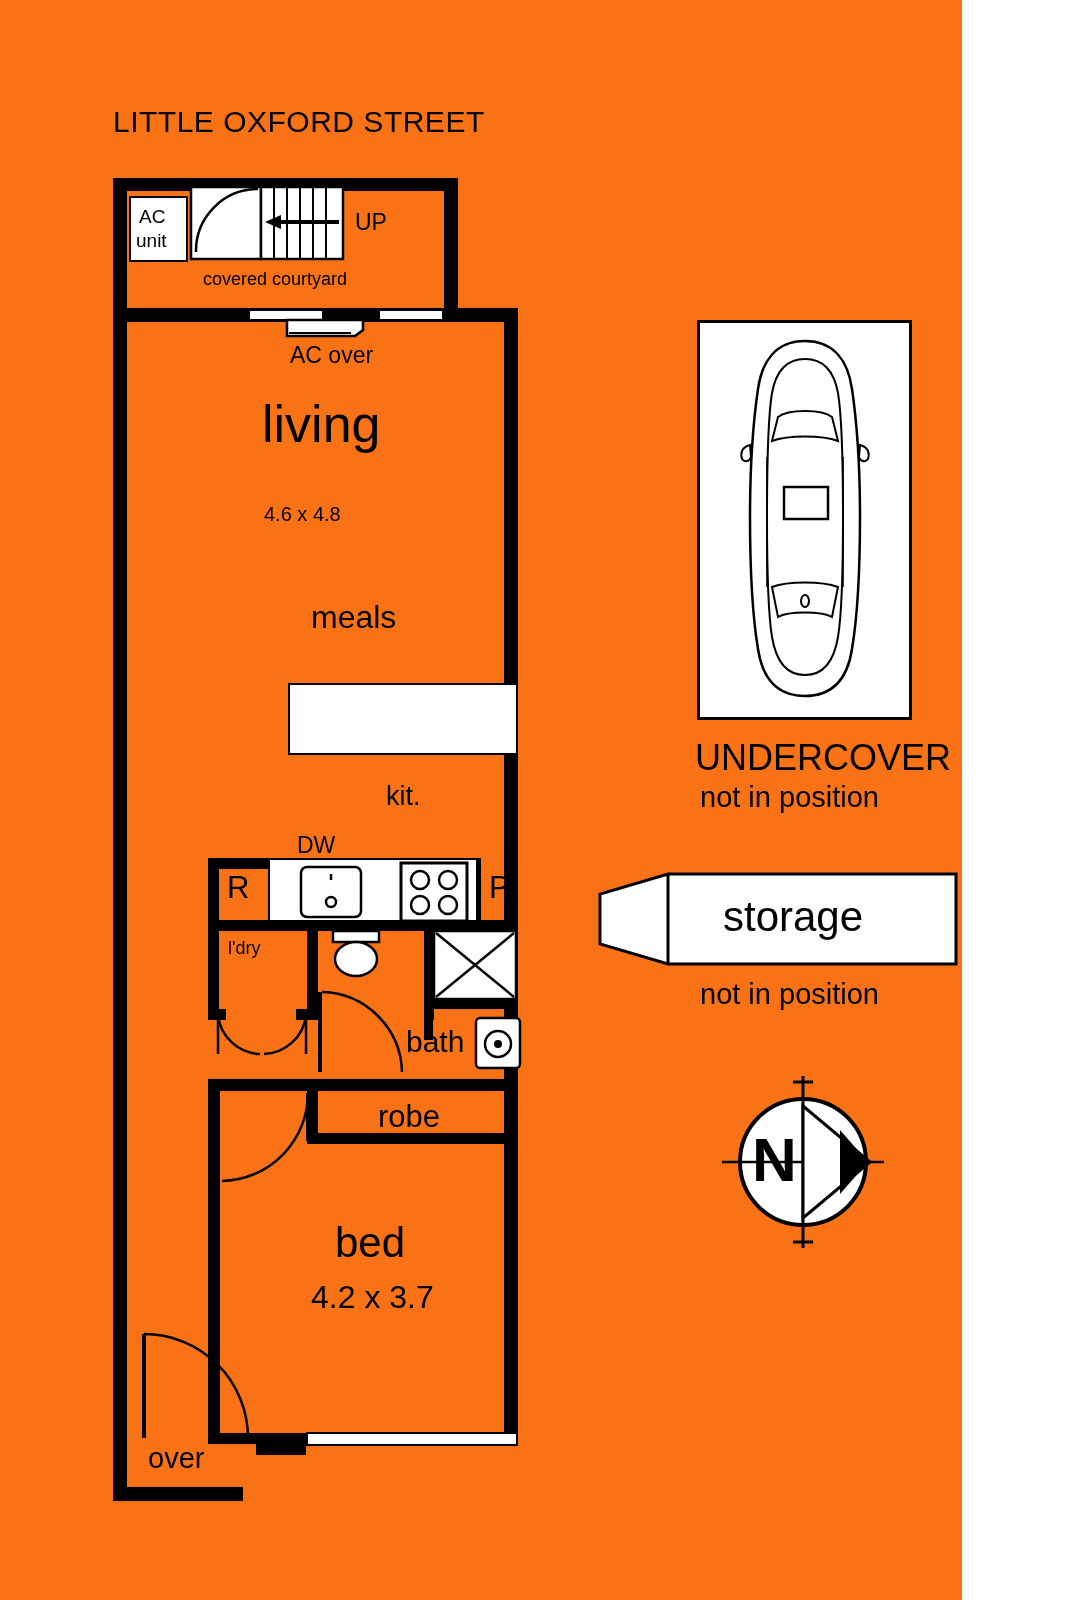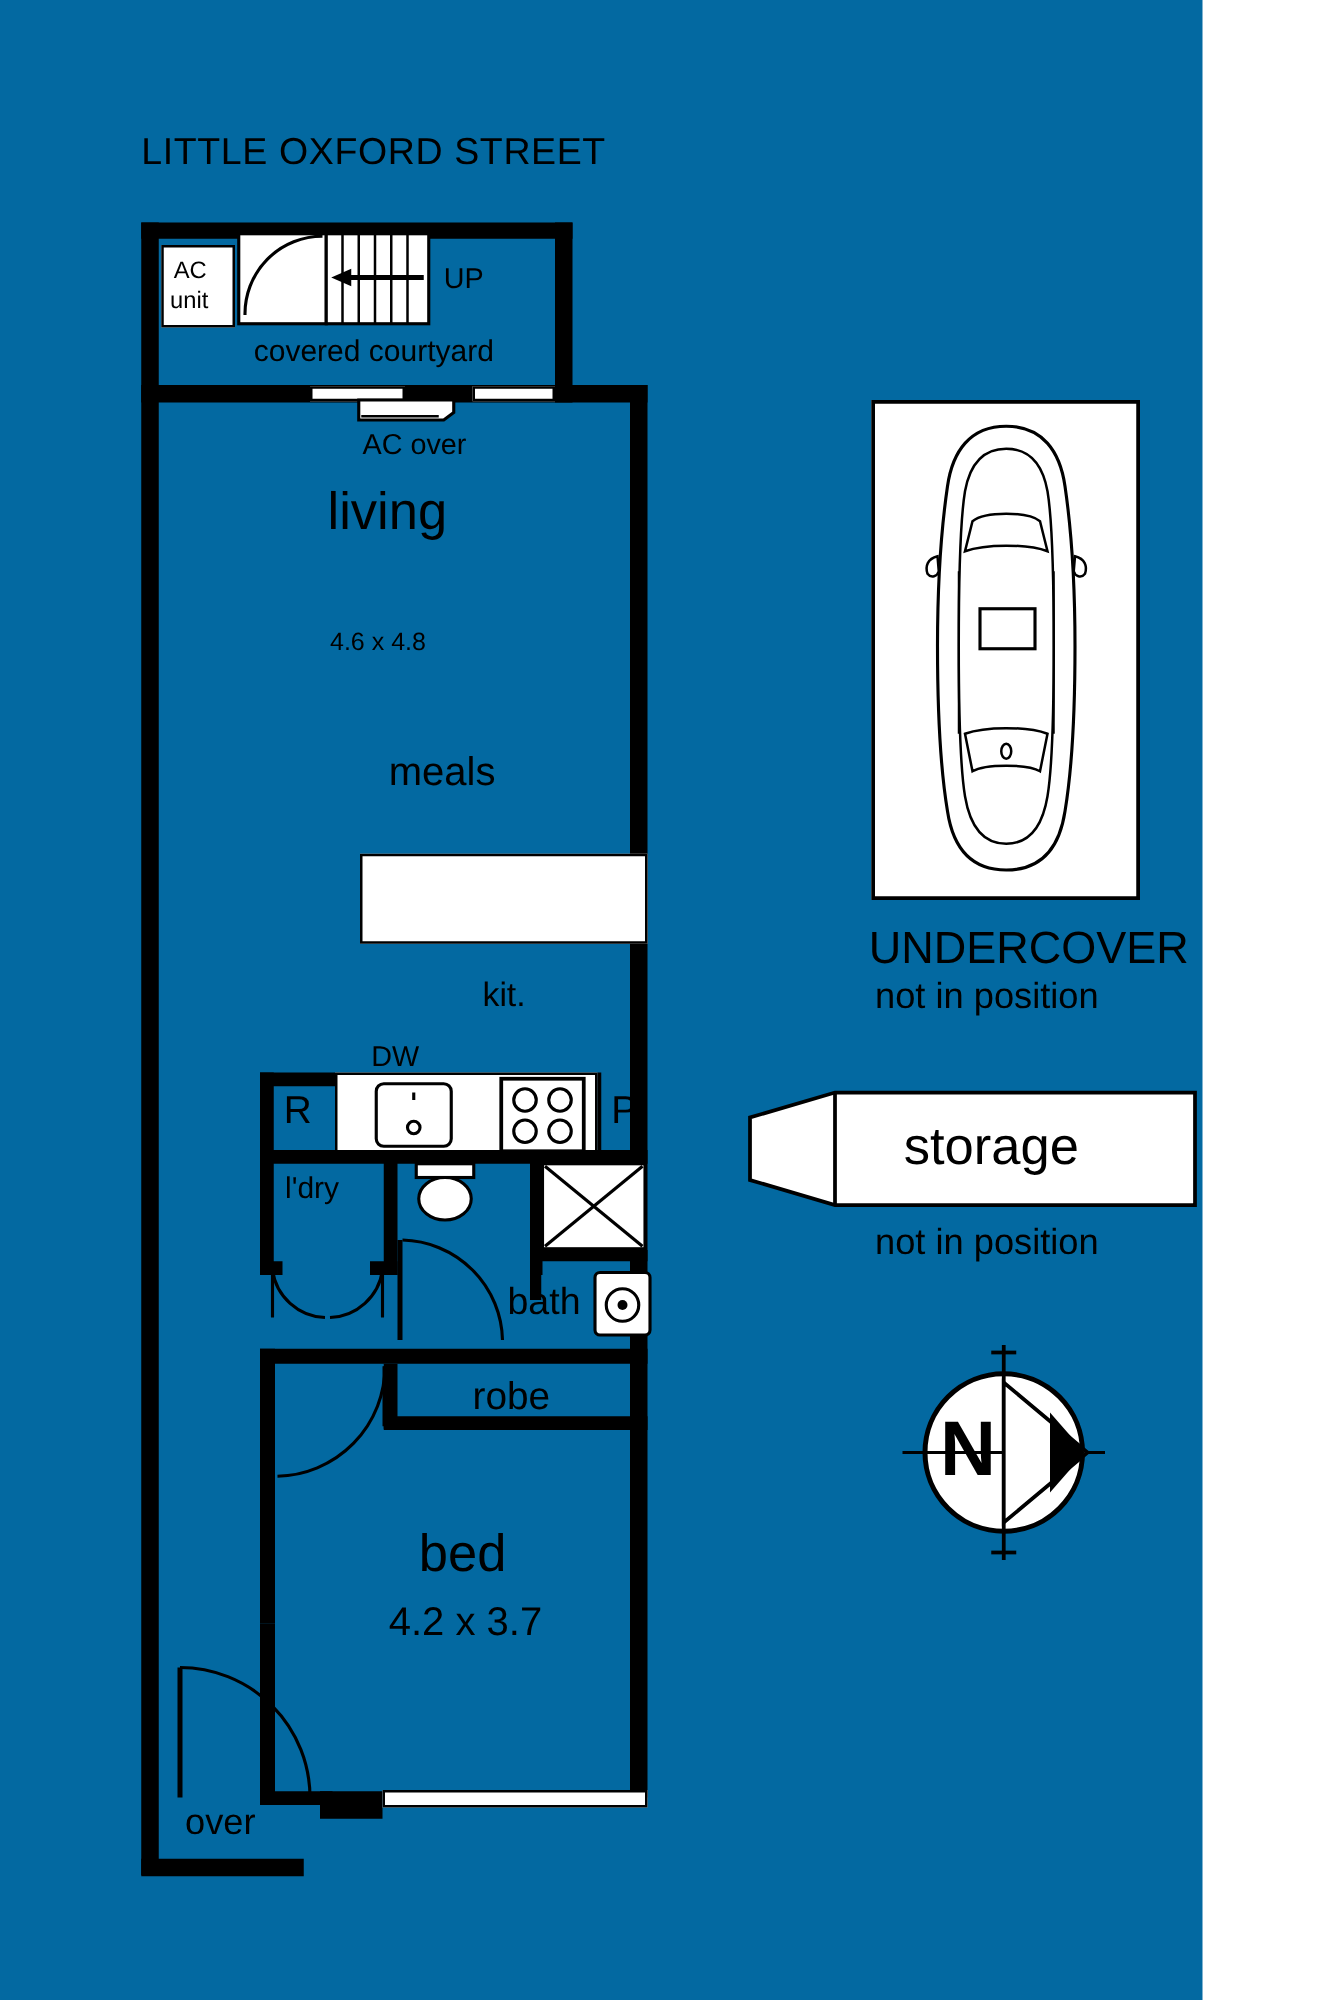--- a/index.html
+++ b/index.html
@@ -9,21 +9,21 @@
   }
   body {
     font-family: "Liberation Sans", sans-serif;
     color: #000000;
   }
   #page {
     position: relative;
     width: 962px;
     height: 1600px;
     overflow: hidden;
-    background: #0369a1;
+    background: #f97316;
   }
   .label {
     position: absolute;
     white-space: nowrap;
     line-height: 1;
   }
   .street-title {
     font-size: 30px;
     letter-spacing: 0.5px;
   }
@@ -33,21 +33,21 @@
   .room-dims {
     font-size: 30px;
   }
   .small-label {
     font-size: 23px;
   }
   .tiny-label {
     font-size: 19px;
   }
   .med-label {
-    font-size: 24px;
+    font-size: 18px;
   }
   .big-label {
     font-size: 34px;
   }
   .caption {
     font-size: 27px;
   }
   .wall {
     position: absolute;
     background: #000000;
@@ -113,21 +113,21 @@
 
   <div class="boxthin" style="left:248px; top:309px; width:76px; height:12px;"></div>
   <div class="boxthin" style="left:378px; top:309px; width:66px; height:12px;"></div>
 
   <svg style="left:285px; top:316px;" width="80" height="24" viewBox="0 0 80 24">
     <path d="M 2 20 L 2 4 L 78 4 L 78 14 L 70 20 Z" fill="#ffffff" stroke="#000" stroke-width="2.5"></path>
     <line x1="4" y1="17" x2="66" y2="17" stroke="#000" stroke-width="2"></line>
   </svg>
   <div class="label small-label" style="left:290px; top:344px;">AC over</div>
 
-  <div class="label room-name" style="left:262px; top:388px; font-size:42px;">living</div>
+  <div class="label room-name" style="left:262px; top:398px; font-size:52px;">living</div>
   <div class="label room-dims" style="left:264px; top:504px; font-size:20px;">4.6 x 4.8</div>
   <div class="label room-name" style="left:311px; top:601px; font-size:32px;">meals</div>
 
   <div class="boxthin" style="left:288px; top:683px; width:230px; height:72px;"></div>
 
   <div class="label room-name" style="left:386px; top:783px; font-size:27px;">kit.</div>
 
   <div class="wall" style="left:208px; top:858px; width:60px; height:11px;"></div>
   <div class="wall" style="left:208px; top:858px; width:11px; height:68px;"></div>
 

